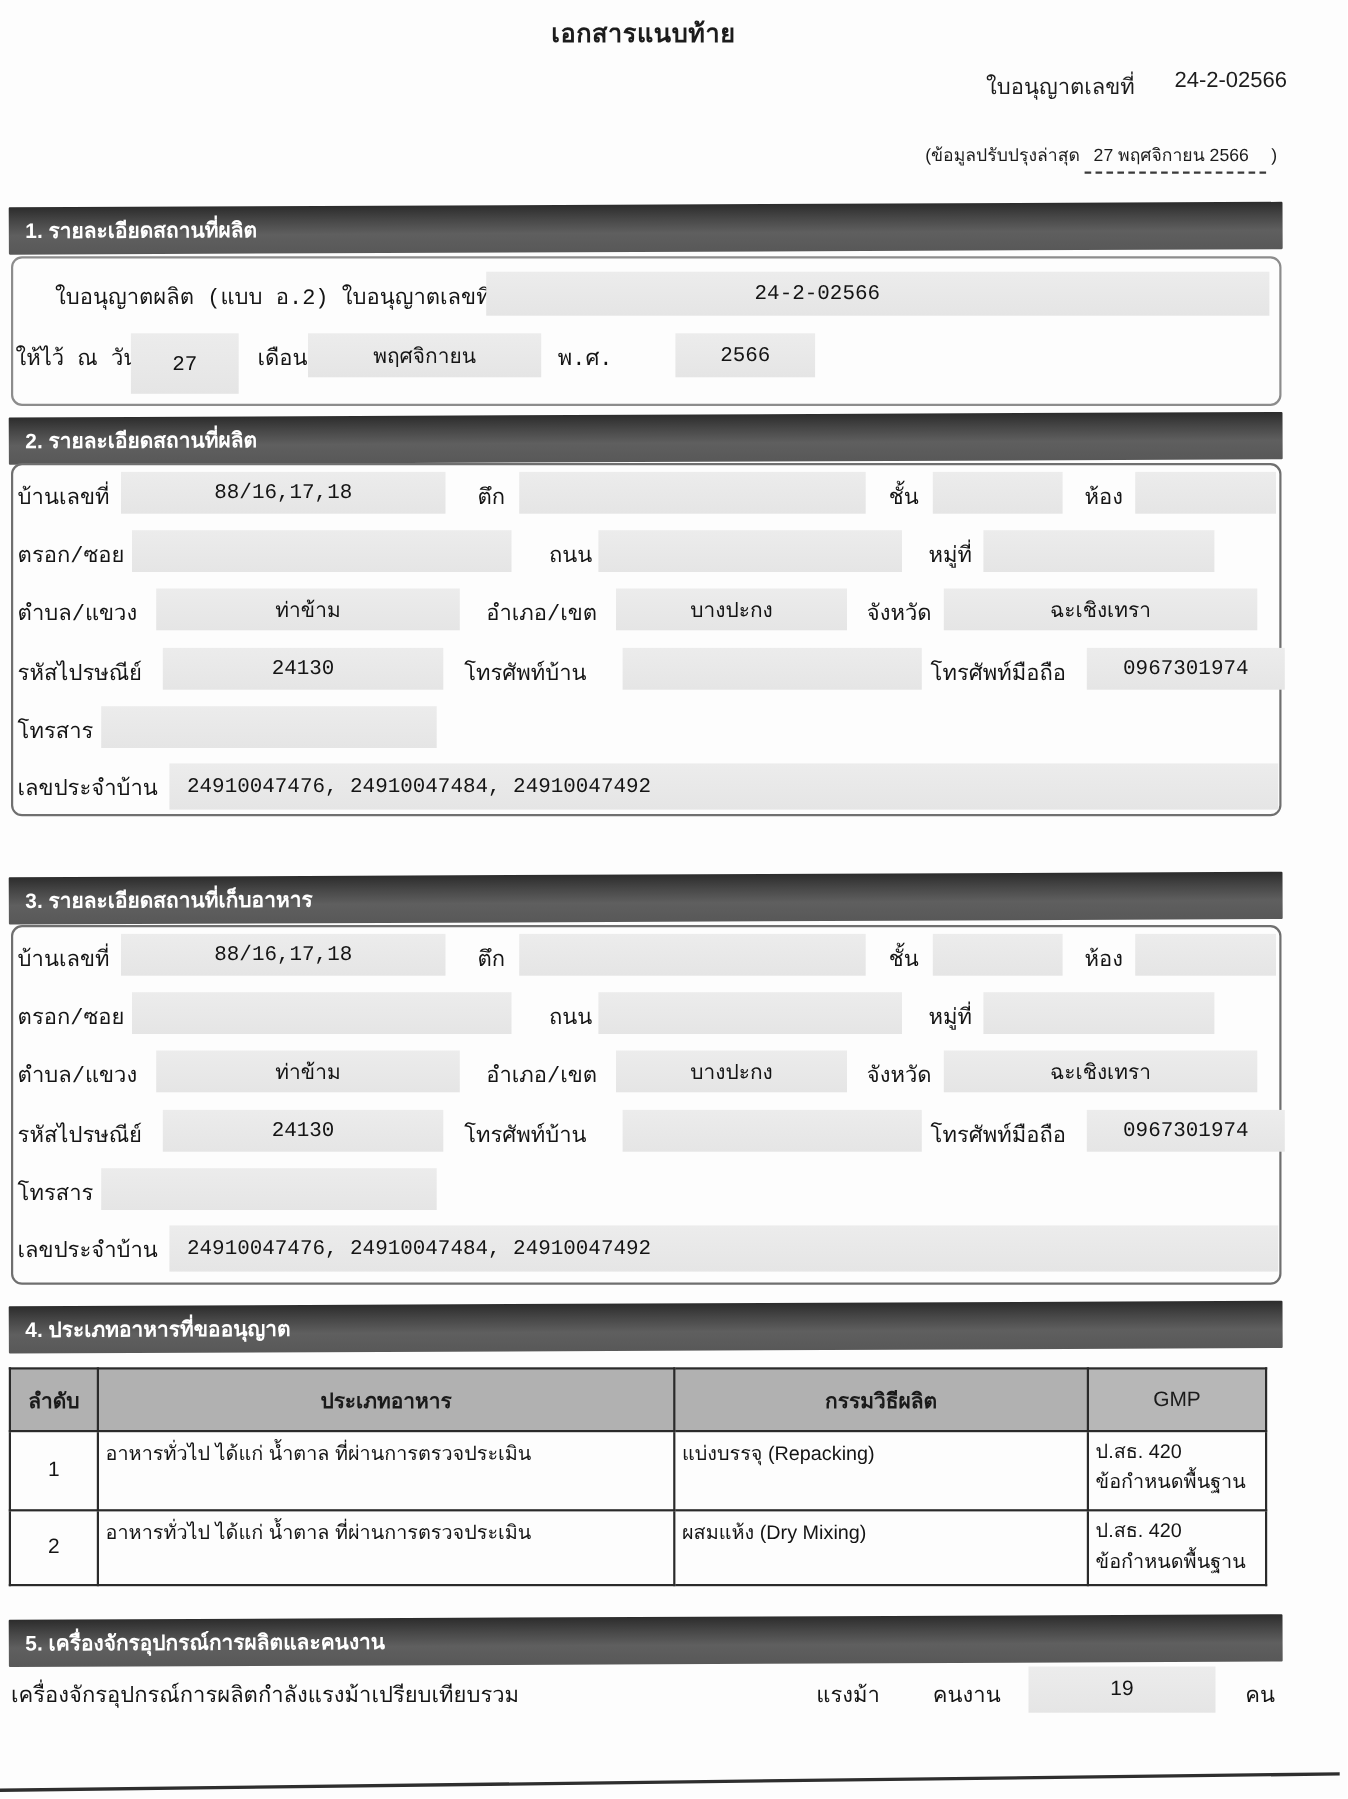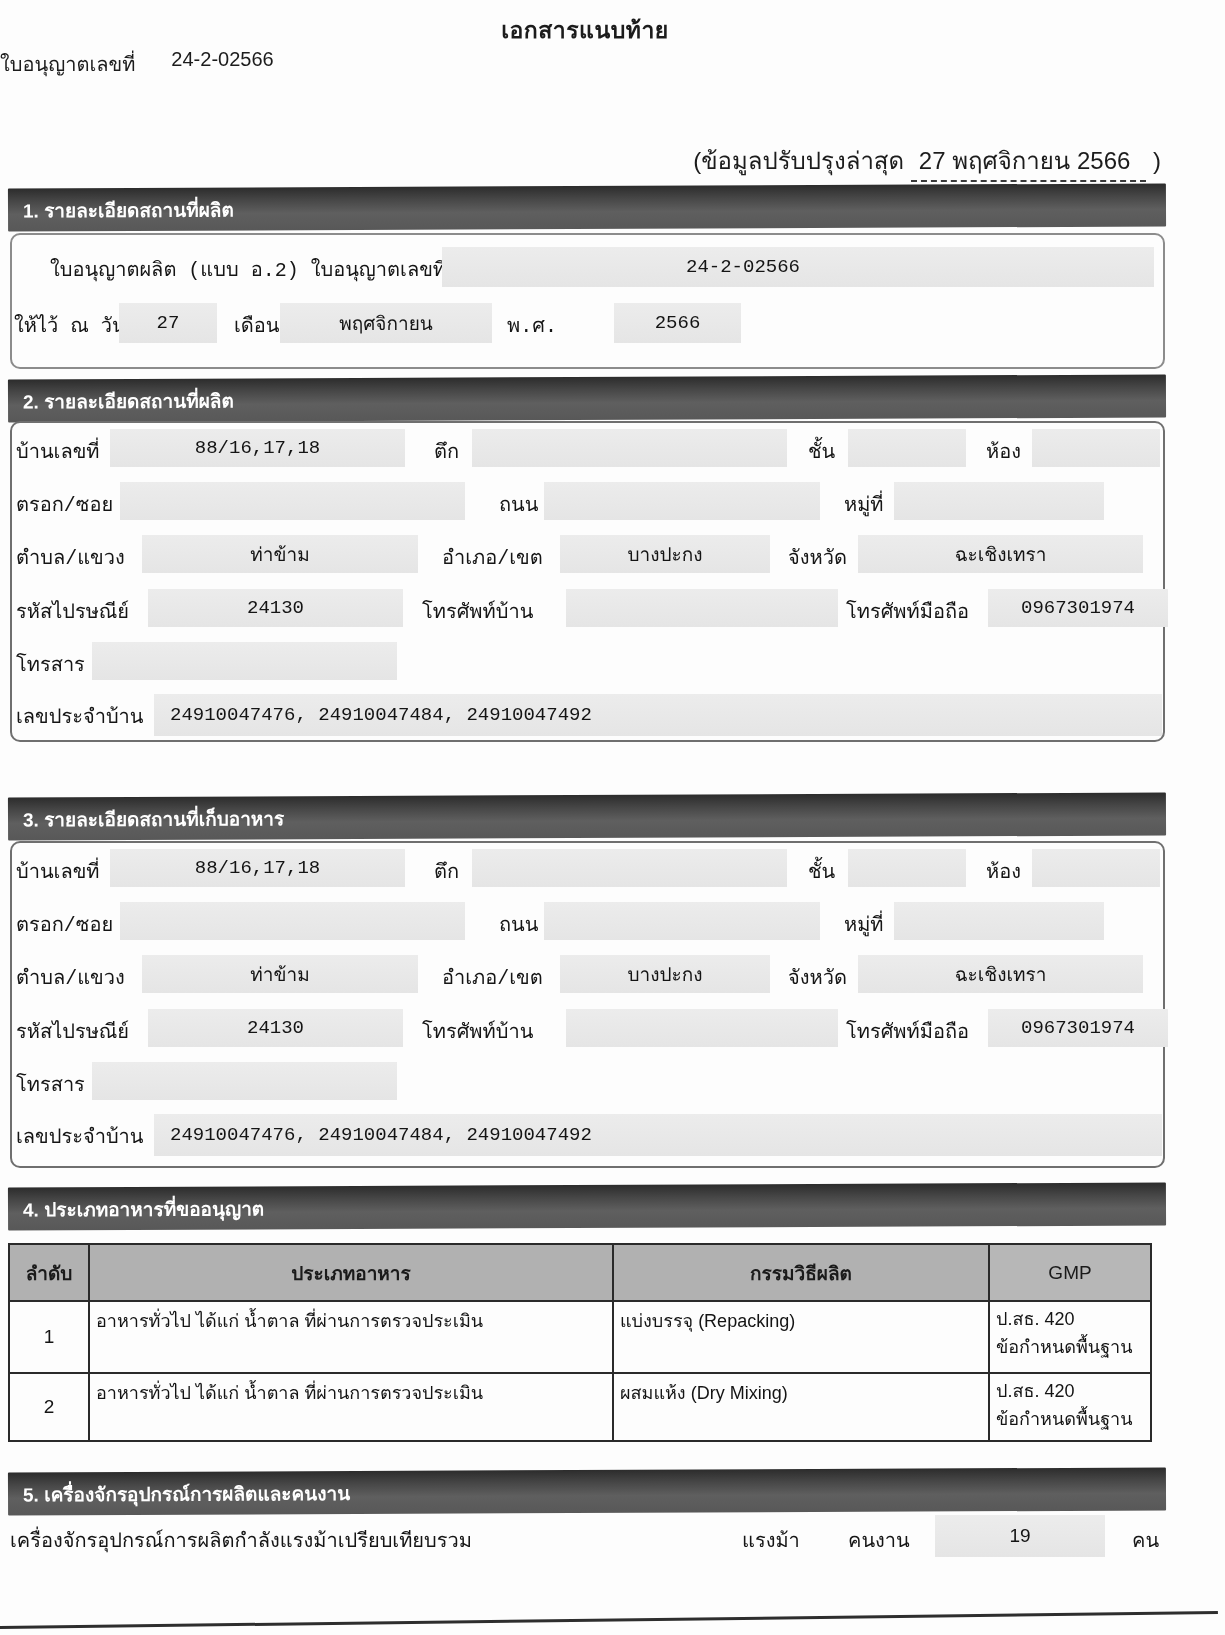--- a/index.html
+++ b/index.html
@@ -1,22 +1,22 @@
 <!DOCTYPE html>
 <html lang="th"><head>
 <meta charset="utf-8">
 <style>
   html,body{margin:0;padding:0;background:#fff;}
   .page{position:relative;width:1225px;height:1635px;background:#fdfdfd;
         font-family:"Liberation Sans","DejaVu Sans",sans-serif;color:#1c1c1c;overflow:hidden;}
   .hdr{position:absolute;left:0;top:12px;width:1170px;text-align:center;}
   .t1{font-size:23px;font-weight:bold;letter-spacing:.5px;}
   .t2{font-size:20px;margin-top:16px;}
-  .t3{font-size:20px;margin-top:0;display:flex;justify-content:flex-start;gap:36px;}
-  .note{position:absolute;top:141px;right:64px;font-size:24px;white-space:nowrap;margin-left:24px;}
+  .t3{font-size:20px;margin-top:14px;display:flex;justify-content:flex-end;gap:36px;}
+  .note{position:absolute;top:128px;right:64px;font-size:16px;white-space:nowrap;margin-left:24px;}
   .note .dash{border-bottom:2px dashed #3a3a3a;padding:0 16px 6px 8px;}
   .secbar{position:absolute;left:8px;width:1158px;height:43px;box-sizing:border-box;
           background:linear-gradient(180deg,#2c2c2c 0%,#474747 30%,#5f5f5f 60%,#585858 100%);
           color:#fff;font-weight:bold;font-size:19px;line-height:45px;padding-left:15px;
           transform:rotate(-0.25deg);border-radius:1px;}
   .box{position:absolute;left:10px;width:1155px;box-sizing:border-box;background:transparent;
        border:2px solid #8c8c8c;border-radius:10px;font-family:Liberation Mono, monospace;}
   .b2{border-color:#6f6f6f;}
   .lbl{position:absolute;font-size:20px;white-space:nowrap;color:#151515;}
   .fld{position:absolute;height:38px;box-sizing:border-box;background:linear-gradient(#ececec,#e5e5e5);
@@ -51,21 +51,21 @@
     <span>)</span>
   </div>
 
   <div class="secbar" style="top:186px">
     <span>1. รายละเอียดสถานที่ผลิต</span>
   </div>
   <div class="box" style="top:233px;height:136px">
     <span class="lbl" style="left:38px;top:18px">ใบอนุญาตผลิต (แบบ อ.2) ใบอนุญาตเลขที่</span>
     <div class="fld" style="left:430px;top:12px;width:712px;height:40px;padding-right:110px">24-2-02566</div>
     <span class="lbl" style="left:2px;top:74px">ให้ไว้ ณ วันที่</span>
-    <div class="fld" style="left:107px;top:68px;width:98px;height:40px">27</div>
+    <div class="fld" style="left:107px;top:68px;width:98px;height:55px">27</div>
     <span class="lbl" style="left:222px;top:74px">เดือน</span>
     <div class="fld" style="left:268px;top:68px;width:212px;height:40px">พฤศจิกายน</div>
     <span class="lbl" style="left:495px;top:74px">พ.ศ.</span>
     <div class="fld" style="left:602px;top:68px;width:127px;height:40px">2566</div>
   </div>
 
   <div class="secbar" style="top:377px">
     <span>2. รายละเอียดสถานที่ผลิต</span>
   </div>
   <div class="box b2" style="top:421px;height:321px">

